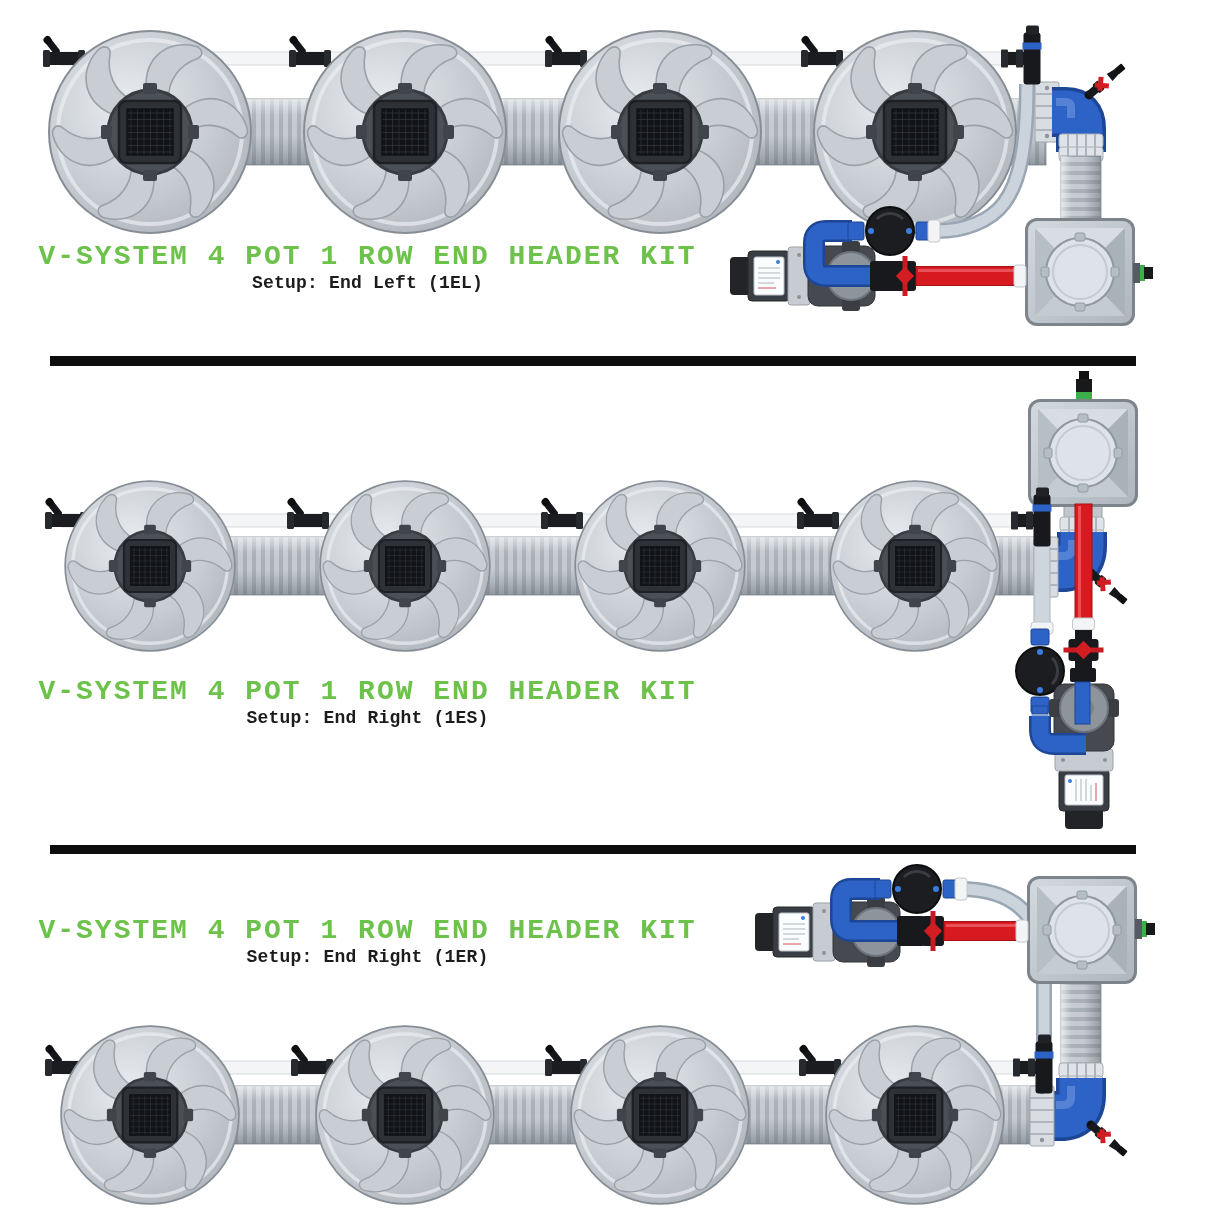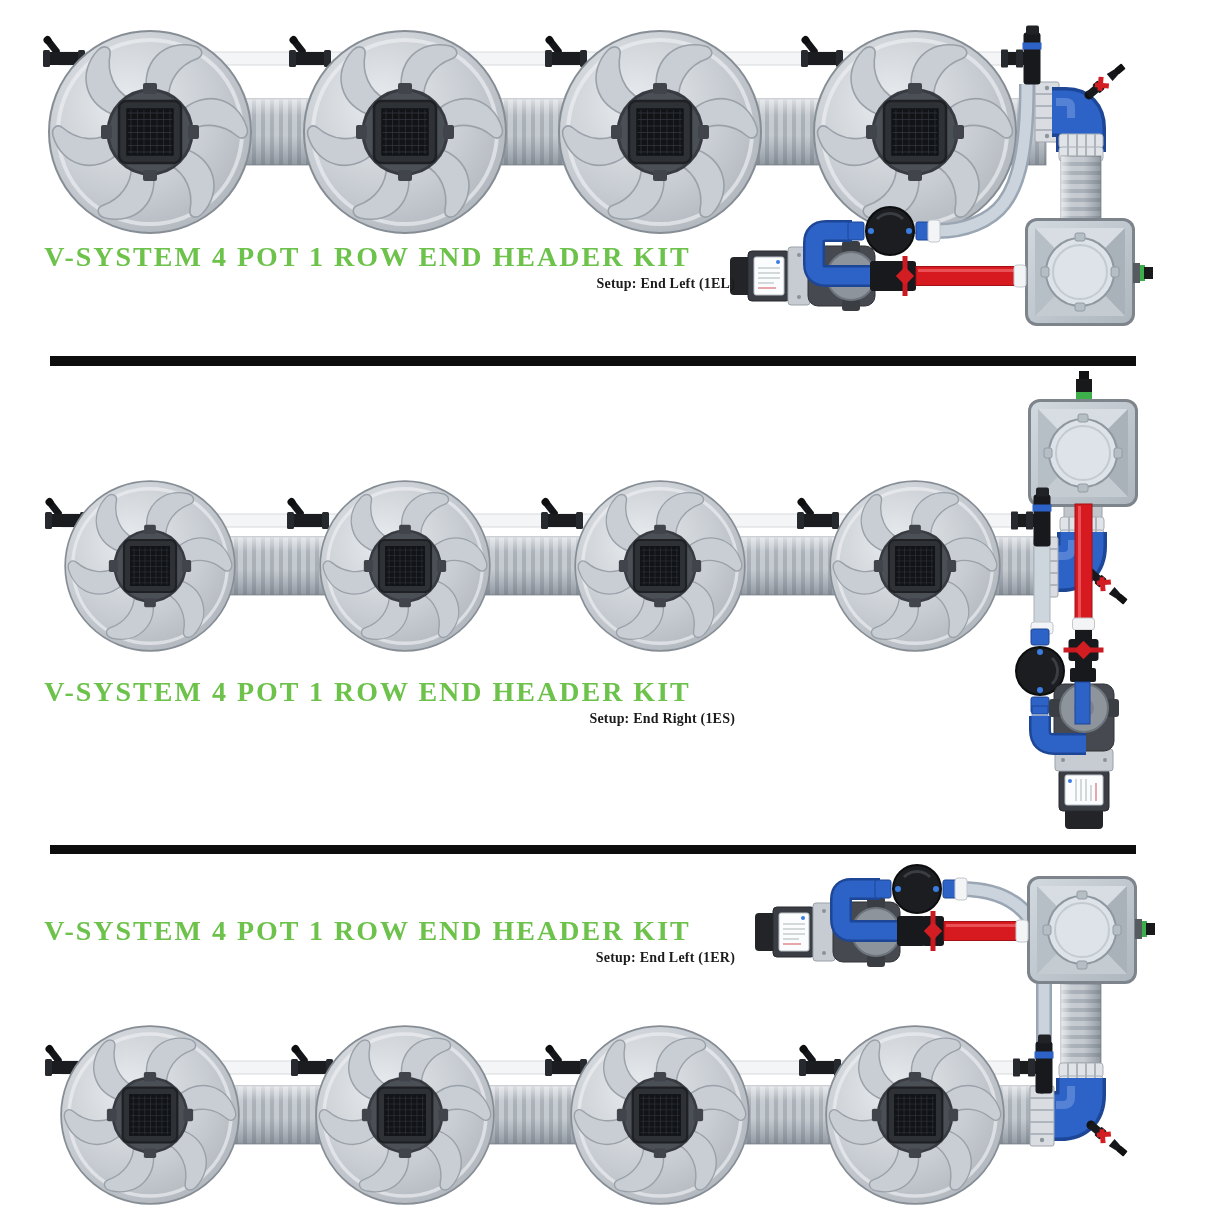--- a/index.html
+++ b/index.html
@@ -1,21 +1,21 @@
 <!DOCTYPE html>
 <html style="--background: #ffffff; --accent_green: #6cc24a; --pipe_blue: #2d62c6; --pipe_red: #d61a20; --hose_gray: #cbd4dd; --divider_black: #0d0d0d; --fitting_green: #3cae4a;"><head>
 <meta charset="utf-8">
 <style>
   html,body{margin:0;padding:0;background:#ffffff;}
   .canvas{position:relative;width:1214px;height:1214px;background:var(--background,#ffffff);overflow:hidden;
-          font-family:Liberation Serif, serif;}
+          font-family:Liberation Mono, monospace;}
   .canvas svg{position:absolute;left:0;top:0;}
   .caption{position:absolute;left:0;width:735px;text-align:center;pointer-events:none;}
   .caption .title{color:var(--accent_green,#6cc24a);font-weight:bold;font-size:28px;line-height:27px;letter-spacing:2px;}
-  .caption .subtitle{color:#1c1c1c;font-weight:bold;font-size:14px;line-height:21px;margin-top:3px;letter-spacing:0.2px;text-align:right;}
+  .caption .subtitle{color:#1c1c1c;font-weight:bold;font-size:18px;line-height:21px;margin-top:3px;letter-spacing:0.2px;}
 </style>
 </head>
 <body>
 
 <div class="canvas">
 <svg width="1214" height="1214" viewBox="0 0 1214 1214" xmlns="http://www.w3.org/2000/svg">
 <defs>
   <radialGradient id="gPot" cx="0.38" cy="0.36" r="0.75">
     <stop offset="0" stop-color="#e9ecef"></stop>
           <stop offset="0.6" stop-color="#c7ccd2"></stop>
@@ -339,15 +339,15 @@
 <div class="caption" style="top:243px">
   <div class="title">V-SYSTEM 4 POT 1 ROW END HEADER KIT</div>
   <div class="subtitle">Setup: End Left (1EL)</div>
 </div>
 <div class="caption" style="top:678px">
   <div class="title">V-SYSTEM 4 POT 1 ROW END HEADER KIT</div>
   <div class="subtitle">Setup: End Right (1ES)</div>
 </div>
 <div class="caption" style="top:917px">
   <div class="title">V-SYSTEM 4 POT 1 ROW END HEADER KIT</div>
-  <div class="subtitle">Setup: End Left (1ER)</div>
+  <div class="subtitle">Setup: End Right (1ER)</div>
 </div>
 </div>
 
 </body></html>

